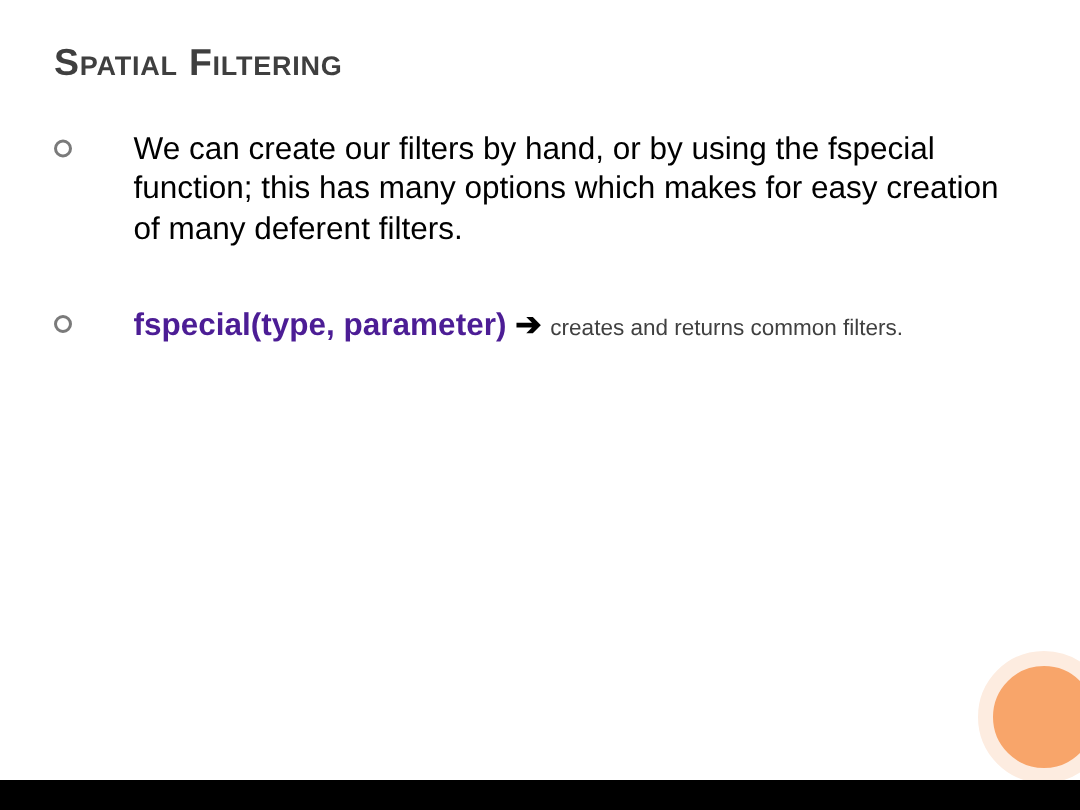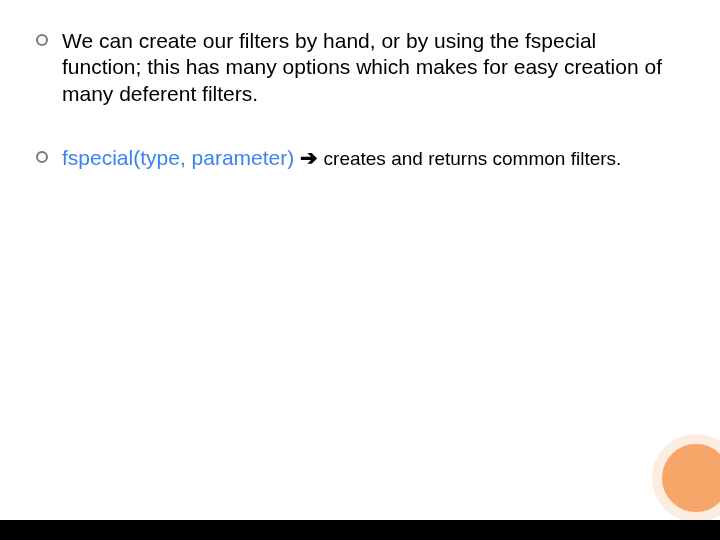--- a/index.html
+++ b/index.html
@@ -28,44 +28,45 @@
     padding-left: 0;
     padding-right: 10px;
   }
   .bullet-item {
     display: flex;
     align-items: flex-start;
     margin-bottom: 38px;
     font-size: 21px;
     line-height: 1.25;
     color: #000;
+    gap: 27px;
   }
   .bullet-icon {
     flex: 0 0 auto;
     width: 12px;
     height: 12px;
     border: 2px solid #7a7a7a;
     border-radius: 50%;
     margin-top: 6px;
     margin-right: 14px;
   }
   .bullet-text {
     flex: 1;
   }
   .green-bold {
-    color: #3b82f6;
-    font-weight: normal;
+    color: #4c1d95;
+    font-weight: bold;
   }
   .arrow {
     font-weight: bold;
     color: #000;
   }
   .desc {
-    font-size: 19px;
-    color: #000000;
+    font-size: 15px;
+    color: #404040;
   }
   .circle-deco {
     position: absolute;
     bottom: 18px;
     right: -20px;
     width: 88px;
     height: 88px;
     border-radius: 50%;
     border: 10px solid #fdece0;
     background: #f8a56a;
@@ -76,20 +77,21 @@
     left: 0;
     width: 100%;
     height: 20px;
     background: #000;
   }
 </style>
 </head>
 <body>
 
 <div class="slide">
+  <h1 class="title">Spatial Filtering</h1>
 
   <div class="content">
 
     <div class="bullet-item">
       <span class="bullet-icon"></span>
       <span class="bullet-text">We can create our filters by hand, or by using the fspecial function; this has many options which makes for easy creation of many deferent filters.</span>
     </div>
 
     <div class="bullet-item">
       <span class="bullet-icon"></span>

